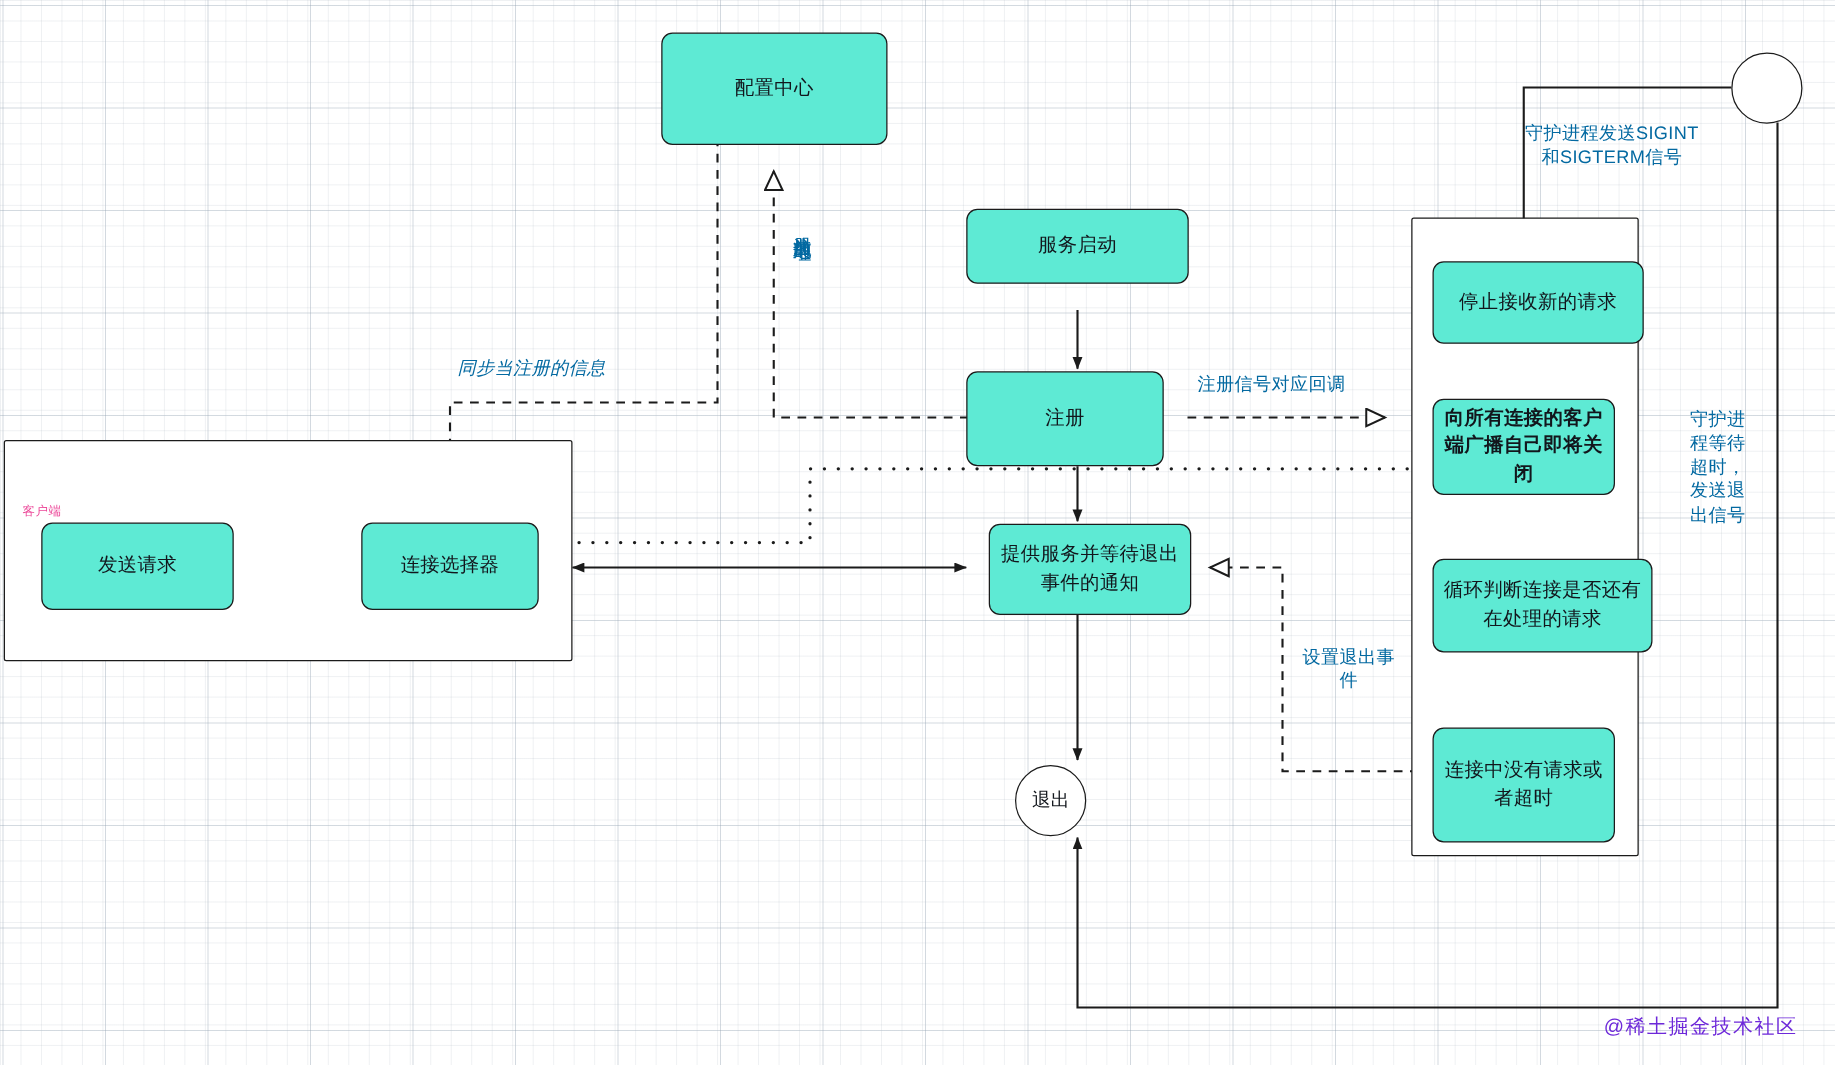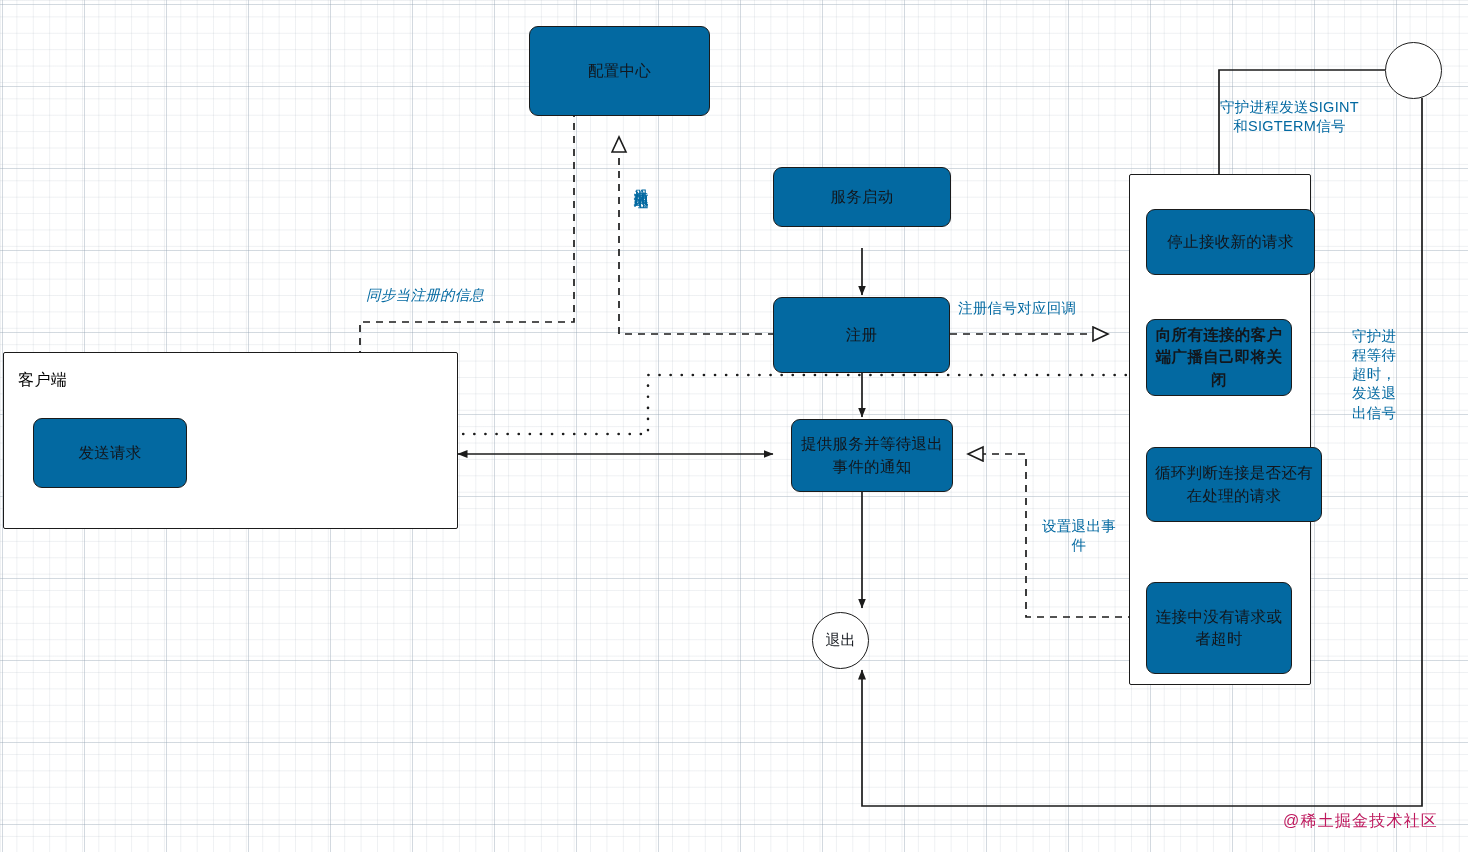--- a/index.html
+++ b/index.html
@@ -26,45 +26,46 @@
       linear-gradient(to bottom, rgba(150,165,180,0.42) 1px, transparent 1px);
     background-size: 16.4px 16.4px, 16.4px 16.4px, 82px 82px, 82px 82px;
     background-position: 0 0, 0 0, 2px 4px, 2px 4px;
     pointer-events: none;
   }
   #edges { position: absolute; inset: 0; }
   .node {
     position: absolute;
     box-sizing: border-box;
     border: 1.7px solid #1b1b1b;
-    background: #0369a1;
+    background: #5eead4;
     border-radius: 9px;
     display: flex;
     align-items: center;
     justify-content: center;
     text-align: center;
     color: #12161c;
     font-size: 15.5px;
     line-height: 1.45;
     letter-spacing: 0.3px;
     padding: 2px 8px;
   }
   .container-box {
     position: absolute;
     box-sizing: border-box;
     border: 1.7px solid #1b1b1b;
     background: #ffffff;
     border-radius: 2px;
   }
   .container-label {
     position: absolute;
-    font-size: 16px;
-    color: #000000;
+    font-size: 10px;
+    color: #ec4899;
     letter-spacing: 0.4px;
     white-space: nowrap;
+    margin-top: 32px;
   }
   .circle-node {
     position: absolute;
     box-sizing: border-box;
     border: 1.8px solid #1b1b1b;
     background: #ffffff;
     border-radius: 50%;
     display: flex;
     align-items: center;
     justify-content: center;
@@ -82,21 +83,21 @@
   }
   .edge-label.vertical {
     writing-mode: vertical-rl;
     text-orientation: upright;
     line-height: 1.1;
     letter-spacing: 1px;
   }
   .watermark {
     position: absolute;
     font-size: 16px;
-    color: #be185d;
+    color: #6d28d9;
     letter-spacing: 1.2px;
     white-space: nowrap;
   }
 </style>
 </head>
 <body>
 
 <div id="canvas">
 
   <div id="grid"></div>
@@ -179,26 +180,29 @@
     <span>配置中心</span>
   </div>
 
   <div class="container-box" style="left:3px; top:352px; width:455px; height:177px;"></div>
   <div class="container-label" style="left:18px; top:370px;">客户端</div>
 
   <div class="node" style="left:33px; top:418px; width:154px; height:70px;">
     <span>发送请求</span>
   </div>
 
+  <div class="node" style="left:289px; top:418px; width:142px; height:70px;">
+    <span>连接选择器</span>
+  </div>
 
   <div class="node" style="left:773px; top:167px; width:178px; height:60px;">
     <span>服务启动</span>
   </div>
 
-  <div class="node" style="left:773px; top:297px; width:177px; height:76px;justify-content:center;">
+  <div class="node" style="left:773px; top:297px; width:158px; height:76px;justify-content:center;">
     <span>注册</span>
   </div>
 
   <div class="node" style="left:791px; top:419px; width:162px; height:73px;">
     <span>提供服务并等待退出事件的通知</span>
   </div>
 
   <div class="circle-node" style="left:812px; top:612px; width:57px; height:57px;">
     <span>退出</span>
   </div>

